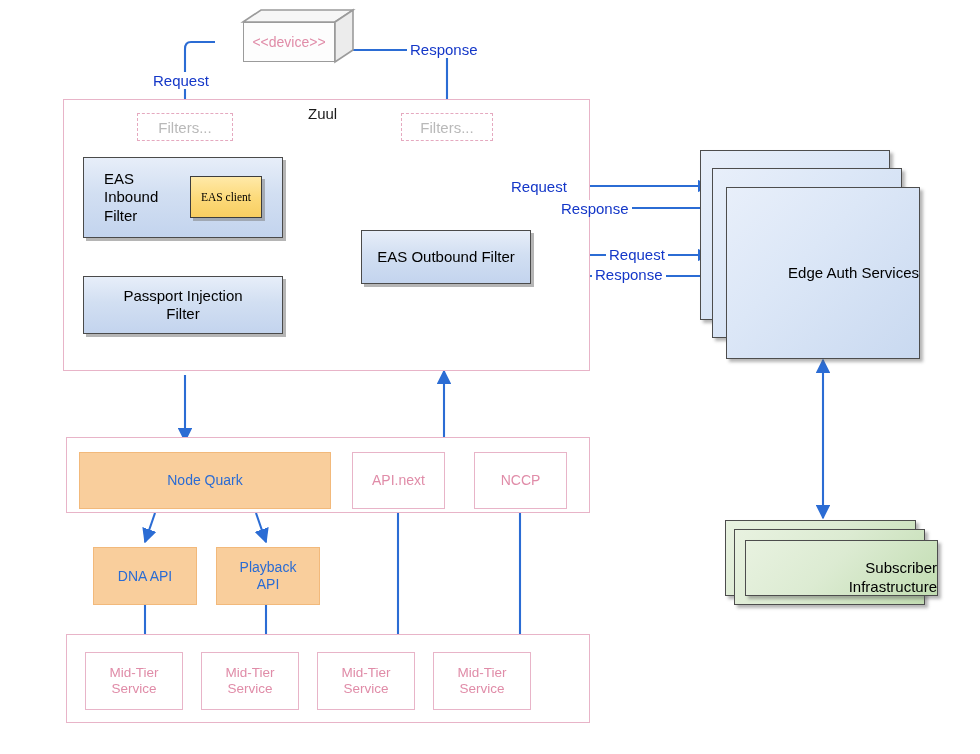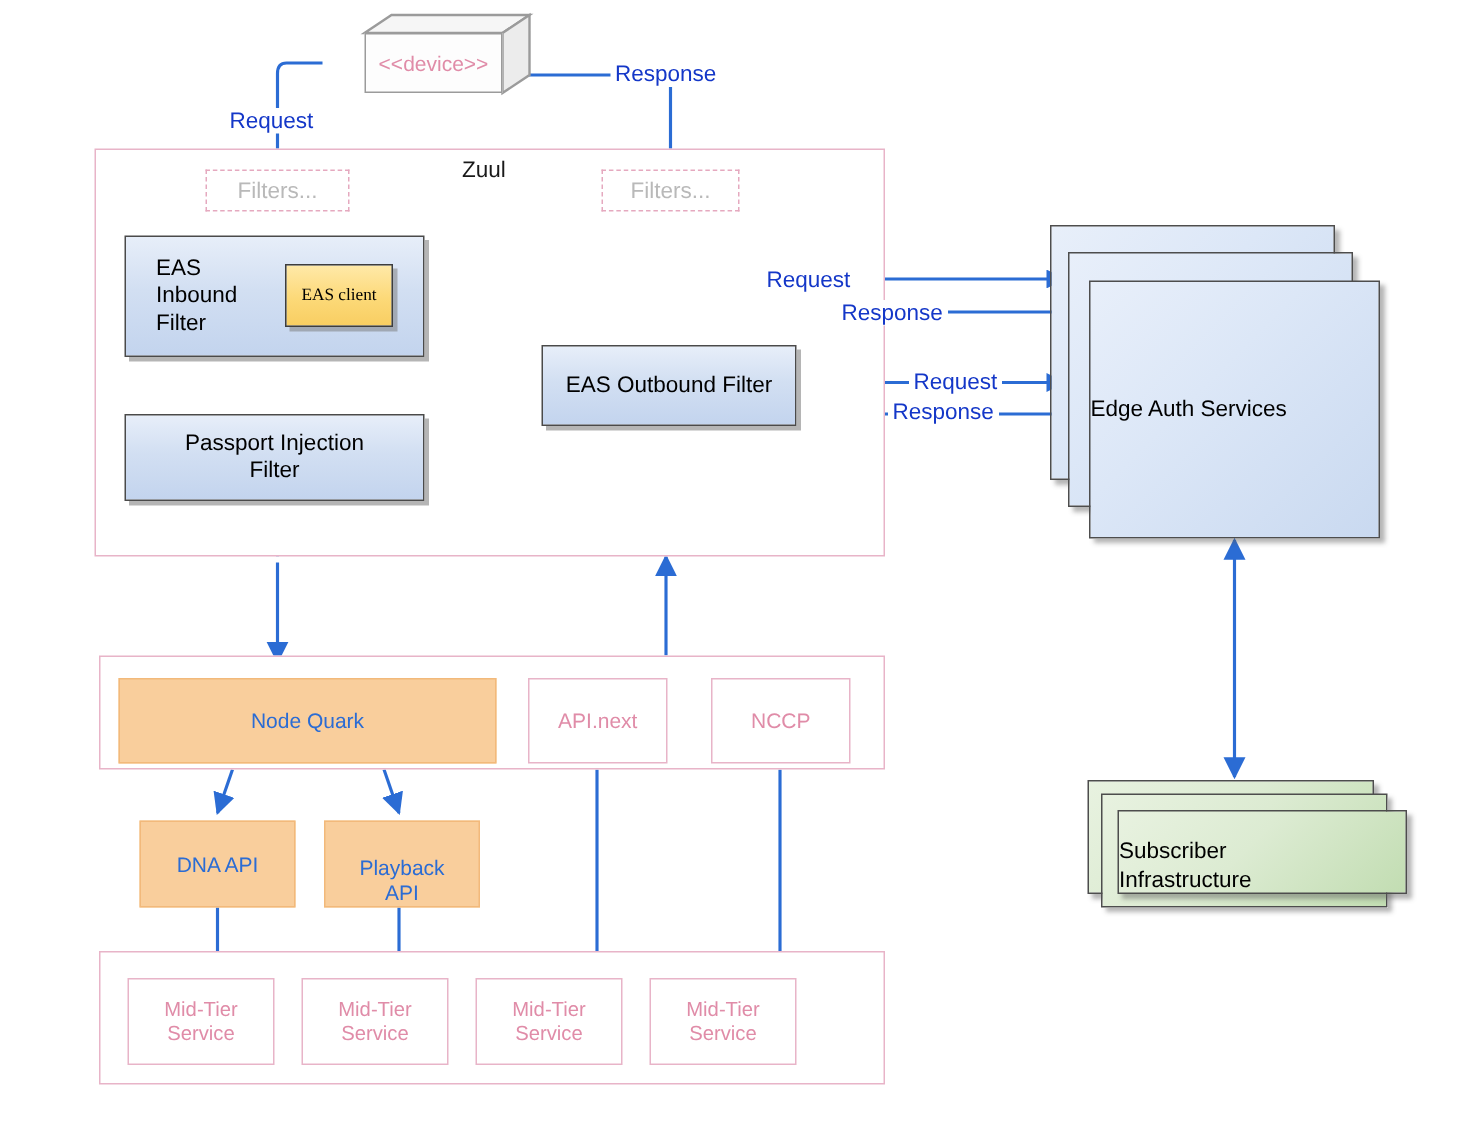--- a/index.html
+++ b/index.html
@@ -63,21 +63,21 @@
   
   .stack{position:absolute;}
   .sheet{
     position:absolute;box-sizing:border-box;
     border:1.6px solid #4d4d4d;
     box-shadow:3px 3px 3px rgba(90,90,90,.45);
   }
   .sheet.blue{background:linear-gradient(135deg,#E8EFFA 0%,#DCE7F7 40%,#C9D9F0 100%);}
   .sheet.green{background:linear-gradient(135deg,#E8F2E0 0%,#DCEBD2 45%,#C2DDB2 100%);}
   .sheet-label{
-    position:absolute;width:100%;text-align:left;color:#000;font-size:15px;line-height:1.25;
+    position:absolute;width:100%;text-align:right;color:#000;font-size:15px;line-height:1.25;
   }
 
   
   .device-wrap{position:absolute;margin-left:28px;}
   .device-face{
     position:absolute;left:0;top:12px;width:92px;height:40px;
     border:1.6px solid #9b9b9b;background:#fdfdfd;
     display:flex;align-items:center;justify-content:center;
     color:#E08CA8;font-size:14px;box-sizing:border-box;
   }
@@ -171,21 +171,21 @@
   </div>
 
   <div class="node bluebox" style="left:361px;top:230px;width:170px;height:54px;">EAS Outbound Filter</div>
 
   <div class="group" style="left:66px;top:437px;width:524px;height:76px;"></div>
   <div class="node orangebox" style="left:79px;top:452px;width:252px;height:57px;">Node Quark</div>
   <div class="node pinkbox" style="left:352px;top:452px;width:93px;height:57px;">API.next</div>
   <div class="node pinkbox" style="left:474px;top:452px;width:93px;height:57px;text-align:right;">NCCP</div>
 
   <div class="node orangebox" style="left:93px;top:547px;width:104px;height:58px;">DNA API</div>
-  <div class="node orangebox" style="left:216px;top:547px;width:104px;height:58px;align-items:flex-end;">
+  <div class="node orangebox" style="left:216px;top:547px;width:104px;height:58px;">
     <div>
       <div>Playback</div>
       <div>API</div>
     </div>
   </div>
 
   <div class="group" style="left:66px;top:634px;width:524px;height:89px;"></div>
 
   <div class="node pinkbox mid" style="left:85px;top:652px;width:98px;height:58px;">
     <div>

